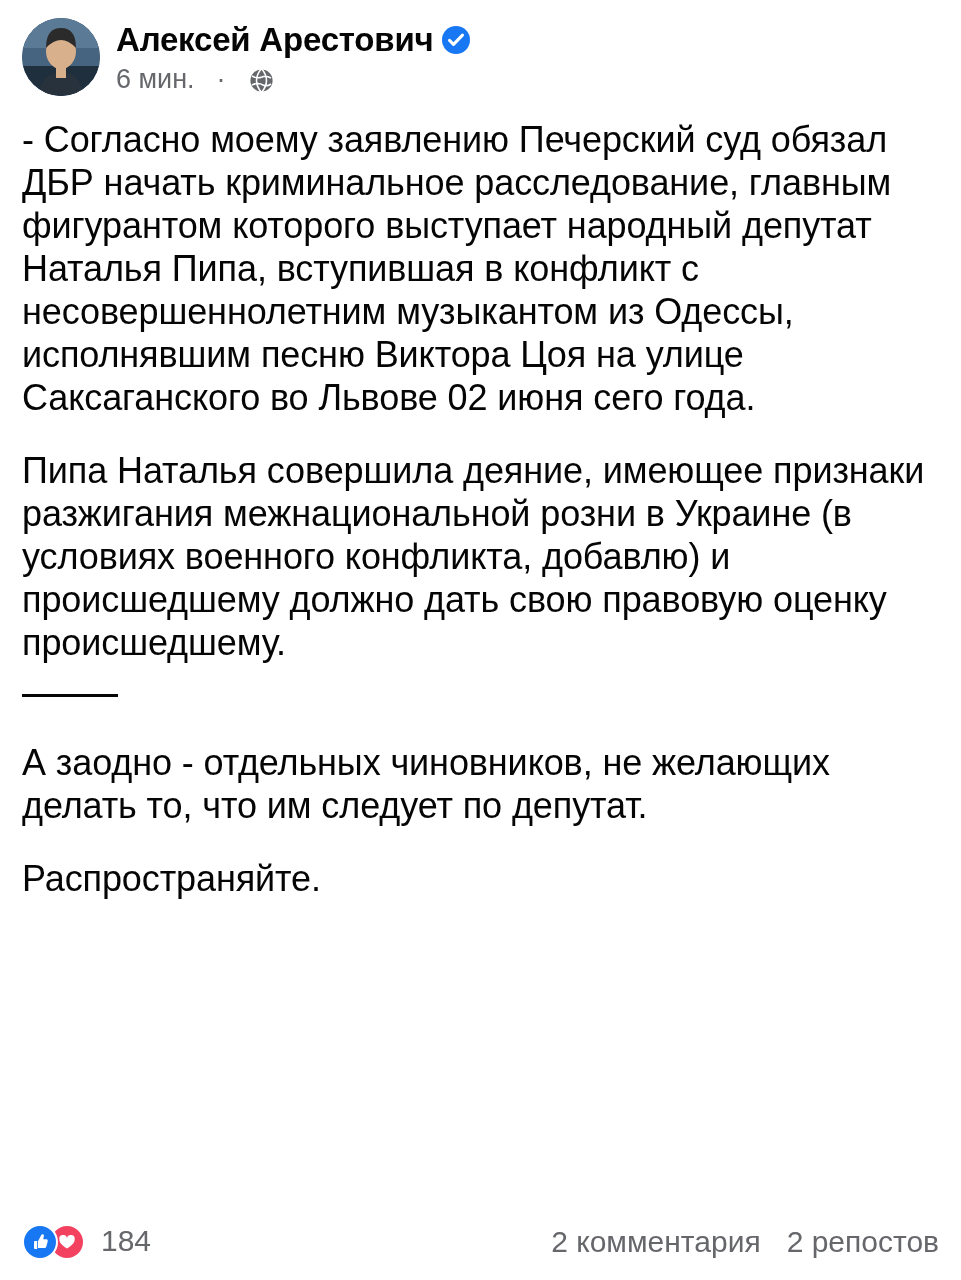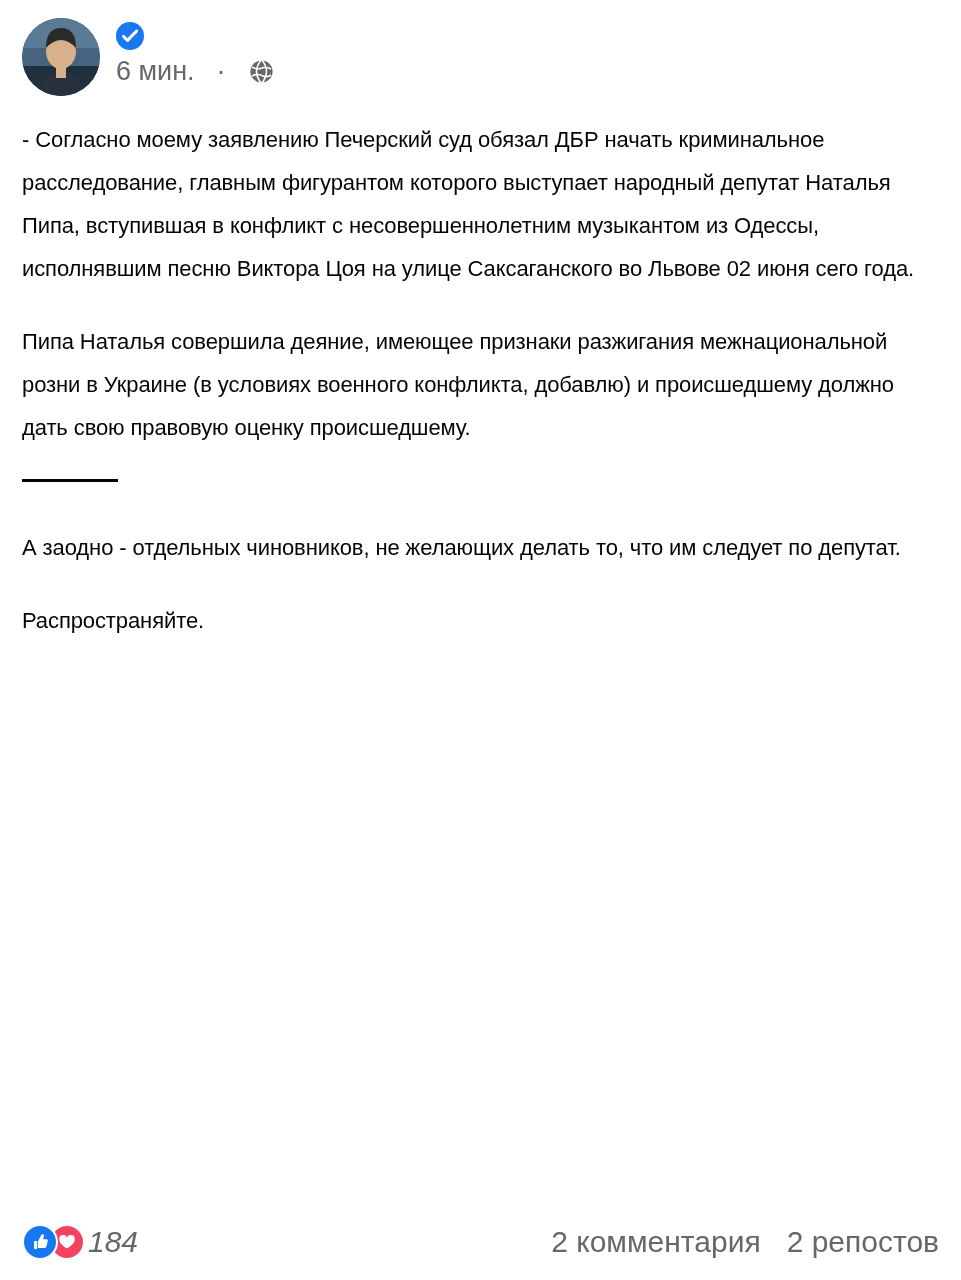--- a/index.html
+++ b/index.html
@@ -85,21 +85,21 @@
     width: 27px;
     height: 27px;
     flex: 0 0 27px;
     display: inline-block;
   }
   .globe-icon svg { display:block; width:100%; height:100%; }
 
   
   .post-body {
     margin-top: 16px;
-    font-size: 22px;
+    font-size: 36px;
     line-height: 43px;
     color: #050505;
     letter-spacing: -0.1px;
   }
   .para {
     margin: 0 0 30px 0;
     white-space: pre-wrap;
   }
   .para:last-child { margin-bottom: 17px; }
   .divider-rule {
@@ -112,23 +112,22 @@
   
   .post-footer {
     margin-top: auto;
     display: flex;
     align-items: center;
     justify-content: space-between;
     padding: 22px 0 20px 0;
   }
   .reactions {
     display: flex;
-    align-items: center;
-    gap: 3px;
-    font-style: italic;
+    align-items: flex-start;
+    gap: 16px;
   }
   .react-icons {
     display: flex;
     align-items: center;
   }
   .react-badge {
     width: 36px;
     height: 36px;
     border-radius: 50%;
     border: 2px solid #fff;
@@ -184,20 +183,21 @@
           <ellipse cx="39" cy="33" rx="15" ry="18" fill="#d9b08c"></ellipse>
           <path d="M24 30 q15 -16 30 0 q0 -20 -15 -20 q-15 0 -15 20z" fill="#2b2b2b"></path>
           <path d="M16 78 q4 -24 23 -24 q19 0 23 24z" fill="#27323d"></path>
           <rect x="34" y="50" width="10" height="10" fill="#d9b08c"></rect>
         </g>
       </svg>
     </div>
 
     <div class="header-text">
       <div class="name-row">
+        <span class="author-name">Алексей Арестович</span>
         <span class="verified">
           <svg viewBox="0 0 28 28" xmlns="http://www.w3.org/2000/svg" aria-hidden="true">
             <circle cx="14" cy="14" r="14" fill="#1877f2"></circle>
             <path d="M7.5 14.4 l4 4 l9 -9.3" fill="none" stroke="#ffffff" stroke-width="3" stroke-linecap="round" stroke-linejoin="round"></path>
           </svg>
         </span>
       </div>
       <div class="meta-row">
         <span class="meta-time">6 мин.</span>
         <span class="meta-dot">·</span>

